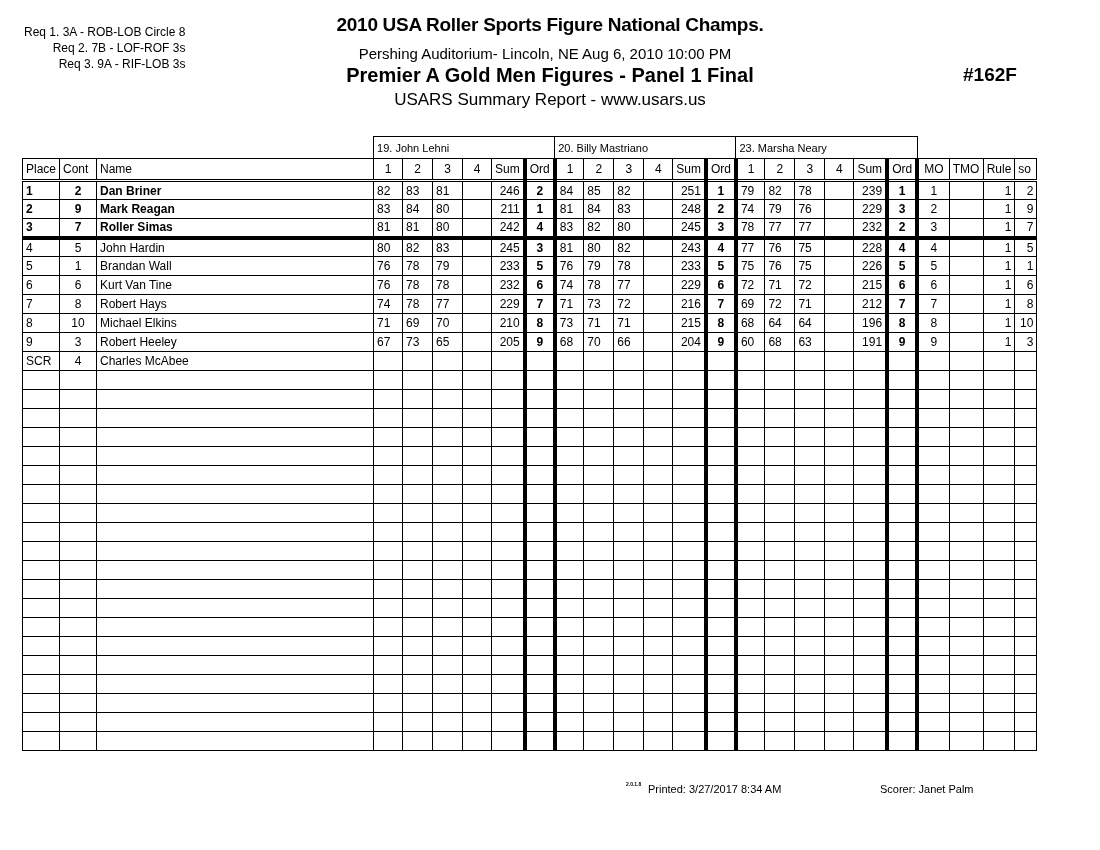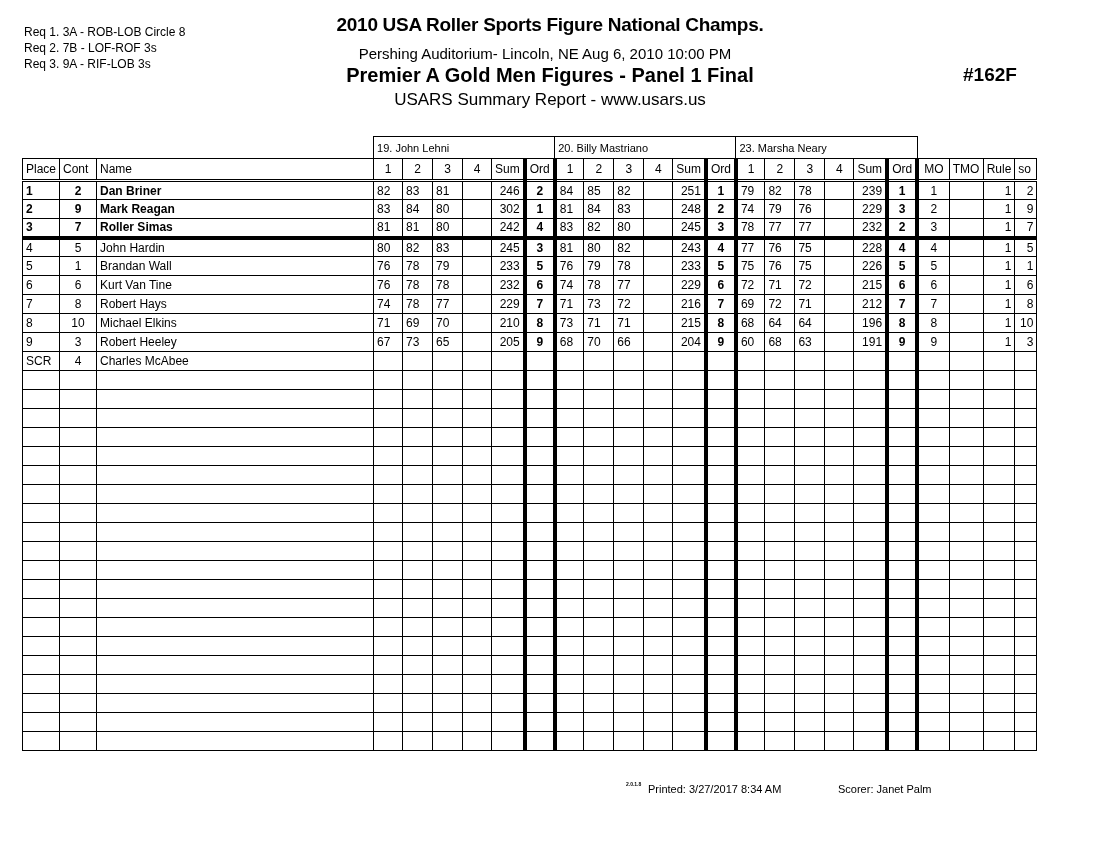--- a/index.html
+++ b/index.html
@@ -1,18 +1,18 @@
 <!DOCTYPE html>
 <html><head>
   <meta charset="utf-8">
   <style>
     html, body { margin: 0; padding: 0; background: #ffffff; }
     body { width: 1100px; height: 850px; position: relative; overflow: hidden;
            font-family: "Liberation Sans", sans-serif; color: #000; }
-    .reqs { position: absolute; left: 24px; top: 24px; font-size: 12px; line-height: 16px; }
+    .reqs { position: absolute; left: 24px; top: 24px; font-size: 12px; line-height: 16px; text-align: right; }
     .reqs div { white-space: nowrap; }
     .hdr { position: absolute; left: 300px; width: 500px; text-align: center; white-space: nowrap; }
     .t1 { top: 14px; font-size: 19px; font-weight: bold; letter-spacing: -0.3px; }
     .t2 { top: 45px; font-size: 15px; left: 295px; }
     .t3 { top: 64px; font-size: 20px; font-weight: bold; text-align: center; }
     .t4 { top: 90px; font-size: 17px; }
     .meetno { position: absolute; left: 963px; top: 22px; font-size: 19px; font-weight: bold; margin-top: 42px; }
 
     table.grid { position: absolute; left: 22px; top: 136px; border-collapse: collapse;
                  table-layout: fixed; font-size: 12px; }
@@ -136,21 +136,21 @@
         <td class="r">2</td>
       </tr>
       <tr class="placeBold">
         <td class="pl">2</td>
         <td class="ct c">9</td>
         <td class="nm">Mark Reagan</td>
         <td>83</td>
         <td>84</td>
         <td>80</td>
         <td></td>
-        <td class="r">302</td>
+        <td class="r">211</td>
         <td class="c b thickL">1</td>
         <td class=" thickL">81</td>
         <td>84</td>
         <td>83</td>
         <td></td>
         <td class="r">248</td>
         <td class="c b thickL">2</td>
         <td class=" thickL">74</td>
         <td>79</td>
         <td>76</td>
@@ -916,13 +916,13 @@
         <td class="c thickL"></td>
         <td class="c"></td>
         <td class="r"></td>
         <td class="r"></td>
       </tr>
     </tbody>
 </table>
 
 <div class="tiny">2.0.1.8</div>
 <div class="footer" style="left:648px">Printed:  3/27/2017  8:34 AM</div>
-<div class="footer" style="left:838px">Scorer:   Janet Palm</div>
+<div class="footer" style="left:880px">Scorer:   Janet Palm</div>
 
 </body></html>

